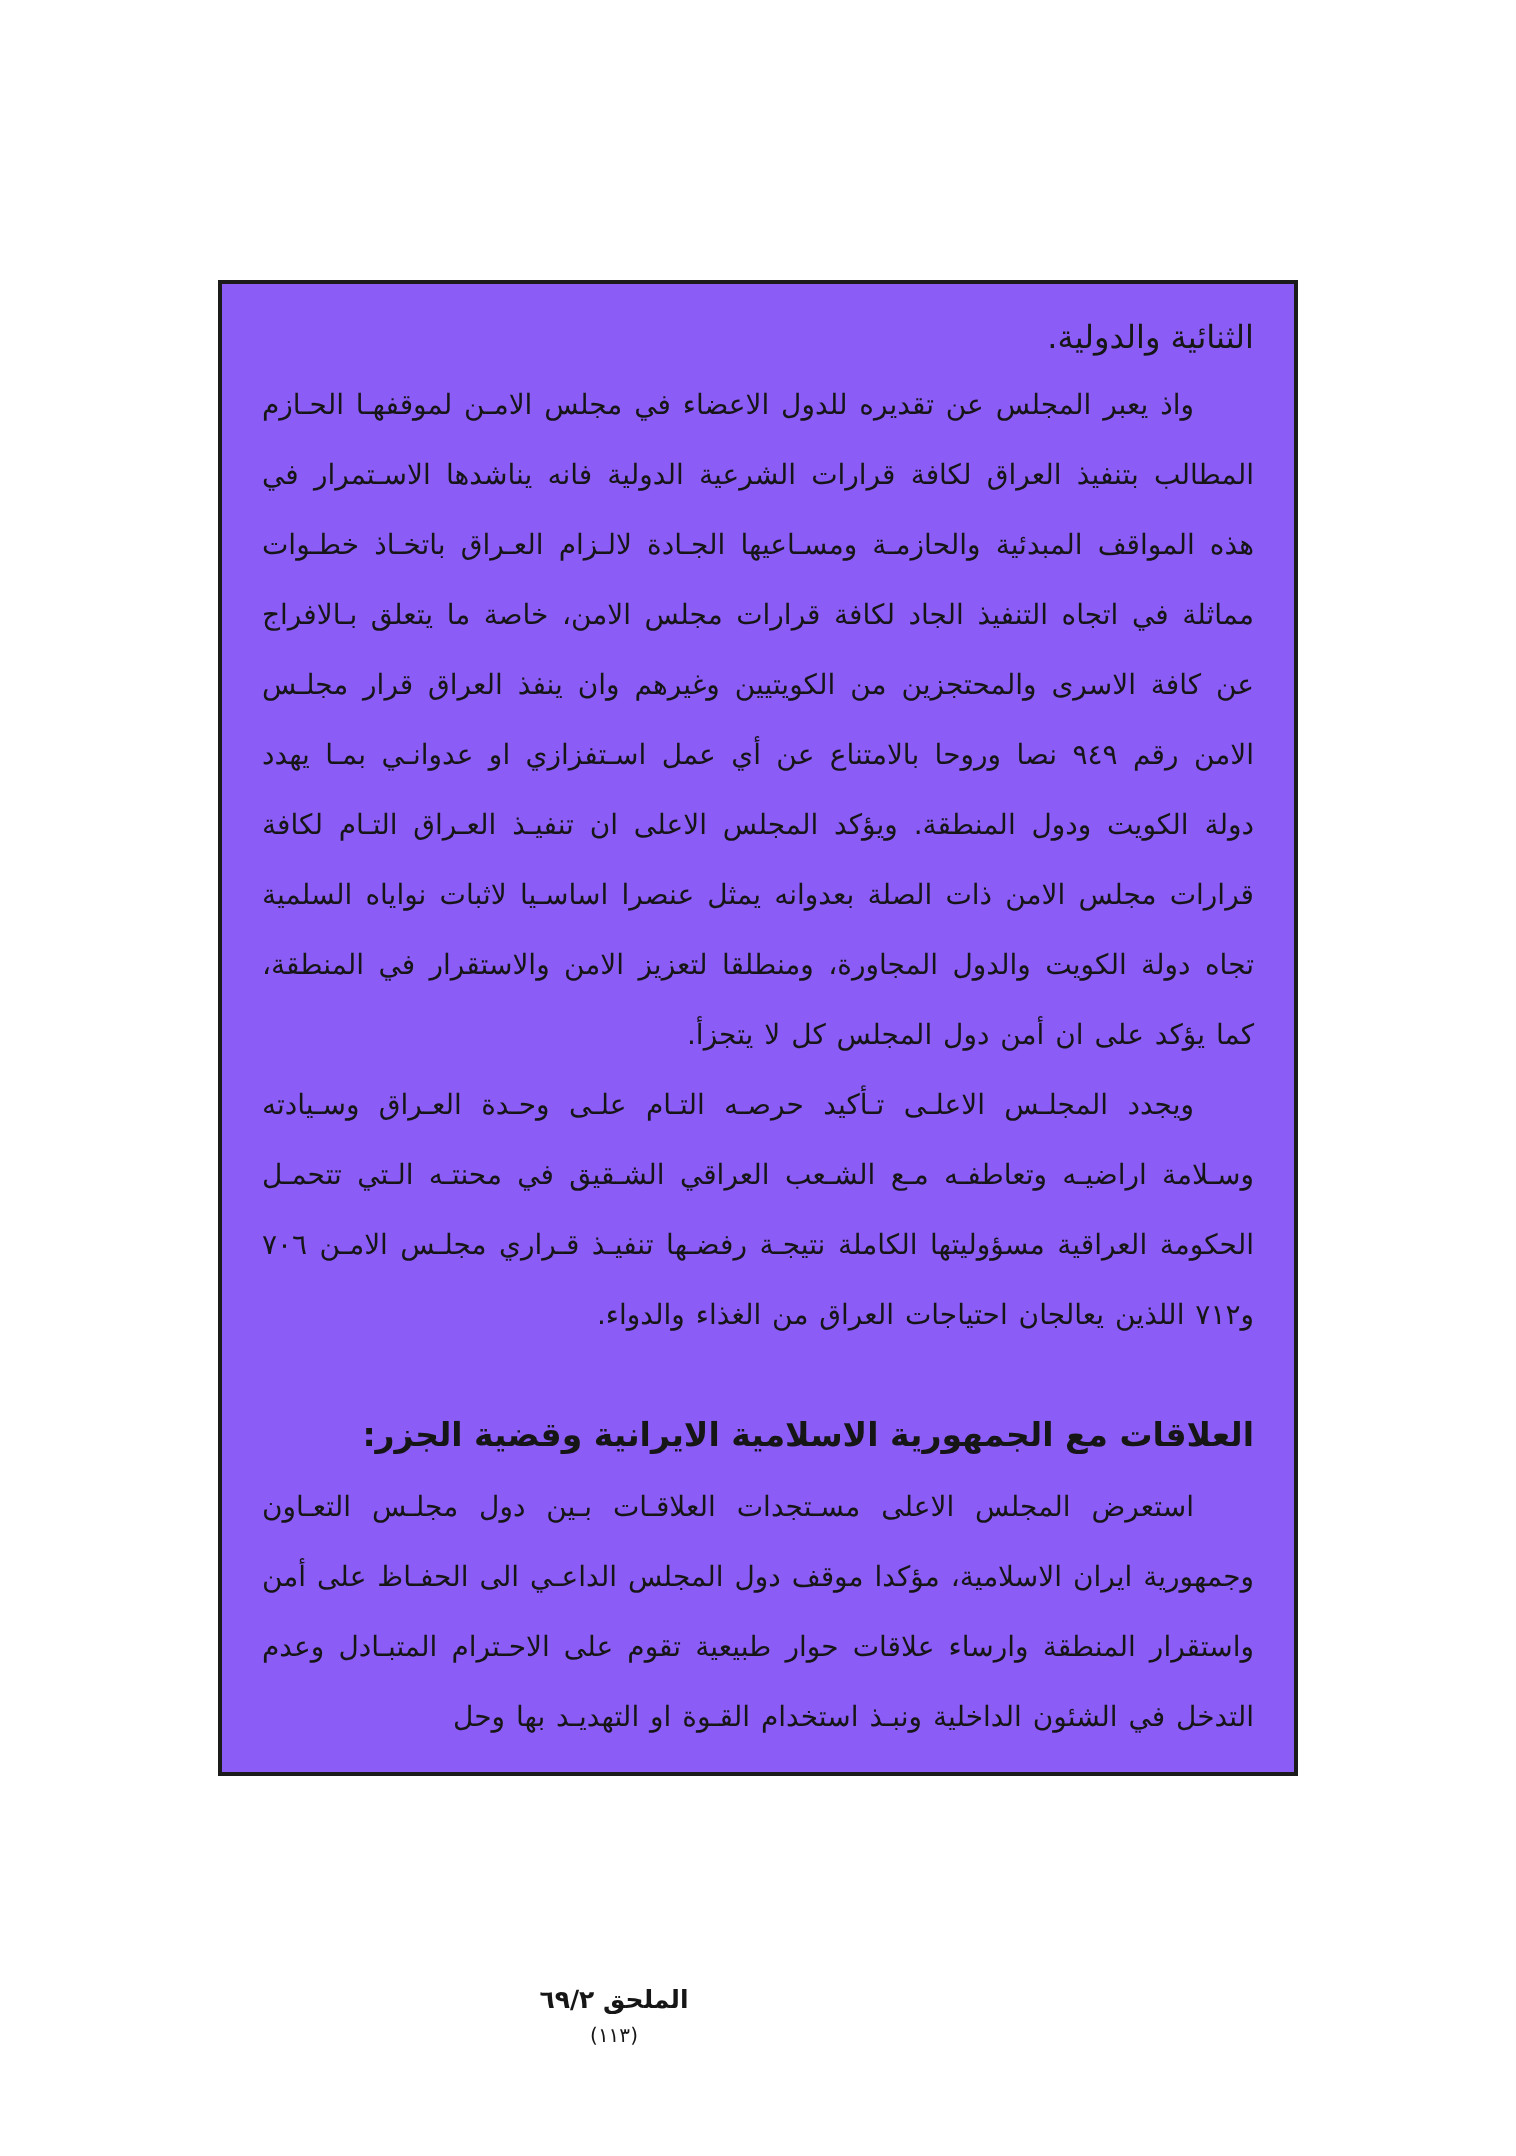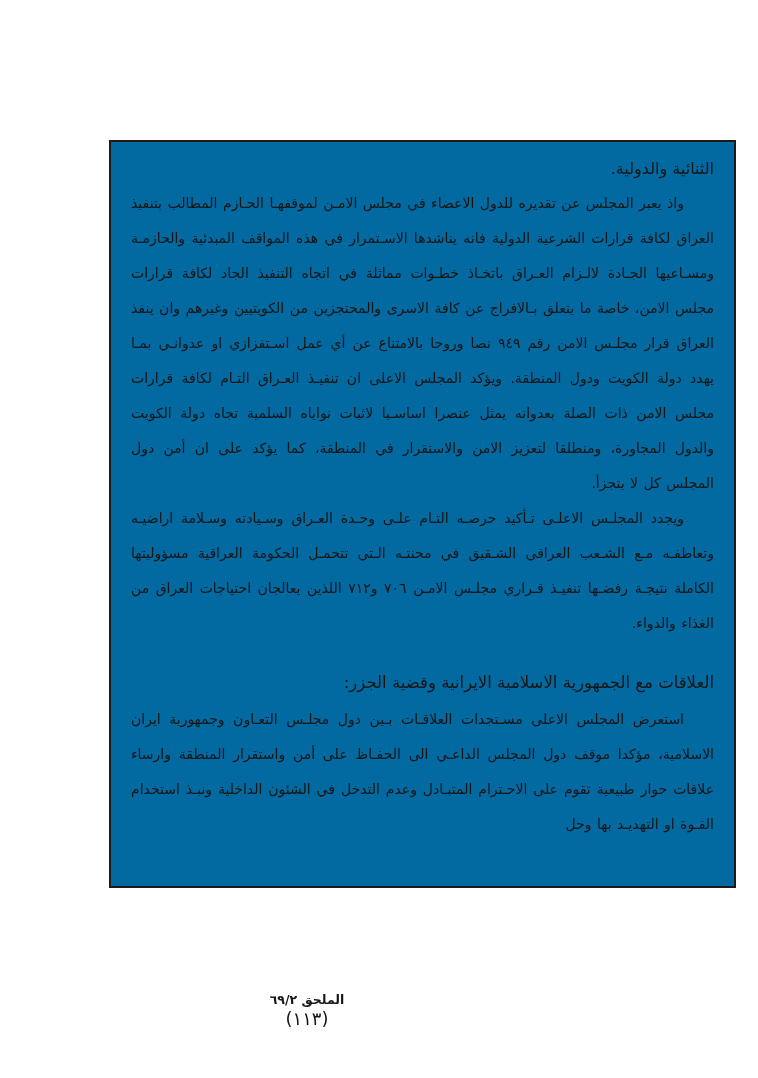--- a/index.html
+++ b/index.html
@@ -16,65 +16,65 @@
     color: #161616;
   }
   .sheet {
     position: absolute;
     inset: 0;
   }
   .frame {
     position: absolute;
     left: 109px;
     top: 140px;
-    width: 627px;
+    width: 540px;
     height: 748px;
     border: 2px solid #1b1b1b;
     box-sizing: border-box;
     padding: 9px 20px 0 20px;
     direction: rtl;
     overflow: hidden;
-    background: #0369a1;
+    background: #8b5cf6;
   }
   .opening {
     margin: 0;
     font-size: 16px;
     line-height: 35px;
     text-align: right;
   }
   .para {
     margin: 0;
     font-size: 14px;
     line-height: 35px;
     text-align: justify;
     text-indent: 30px;
     word-spacing: 1px;
   }
   .heading {
     margin: 24px 0 2px 0;
     font-size: 16.5px;
-    font-weight: normal;
+    font-weight: bold;
     line-height: 35px;
     text-align: right;
   }
   .footer {
     position: absolute;
     left: 0;
     top: 991px;
     width: 614px;
     text-align: center;
     direction: rtl;
     line-height: 17px;
   }
   .appendix {
     font-size: 12.5px;
     font-weight: bold;
   }
   .pagenum {
-    font-size: 18px;
+    font-size: 10px;
     margin-top: 2px;
   }
 </style>
 </head>
 <body>
 
 <div class="sheet">
 
   <div class="frame">
     <p class="opening">الثنائية والدولية.</p>

